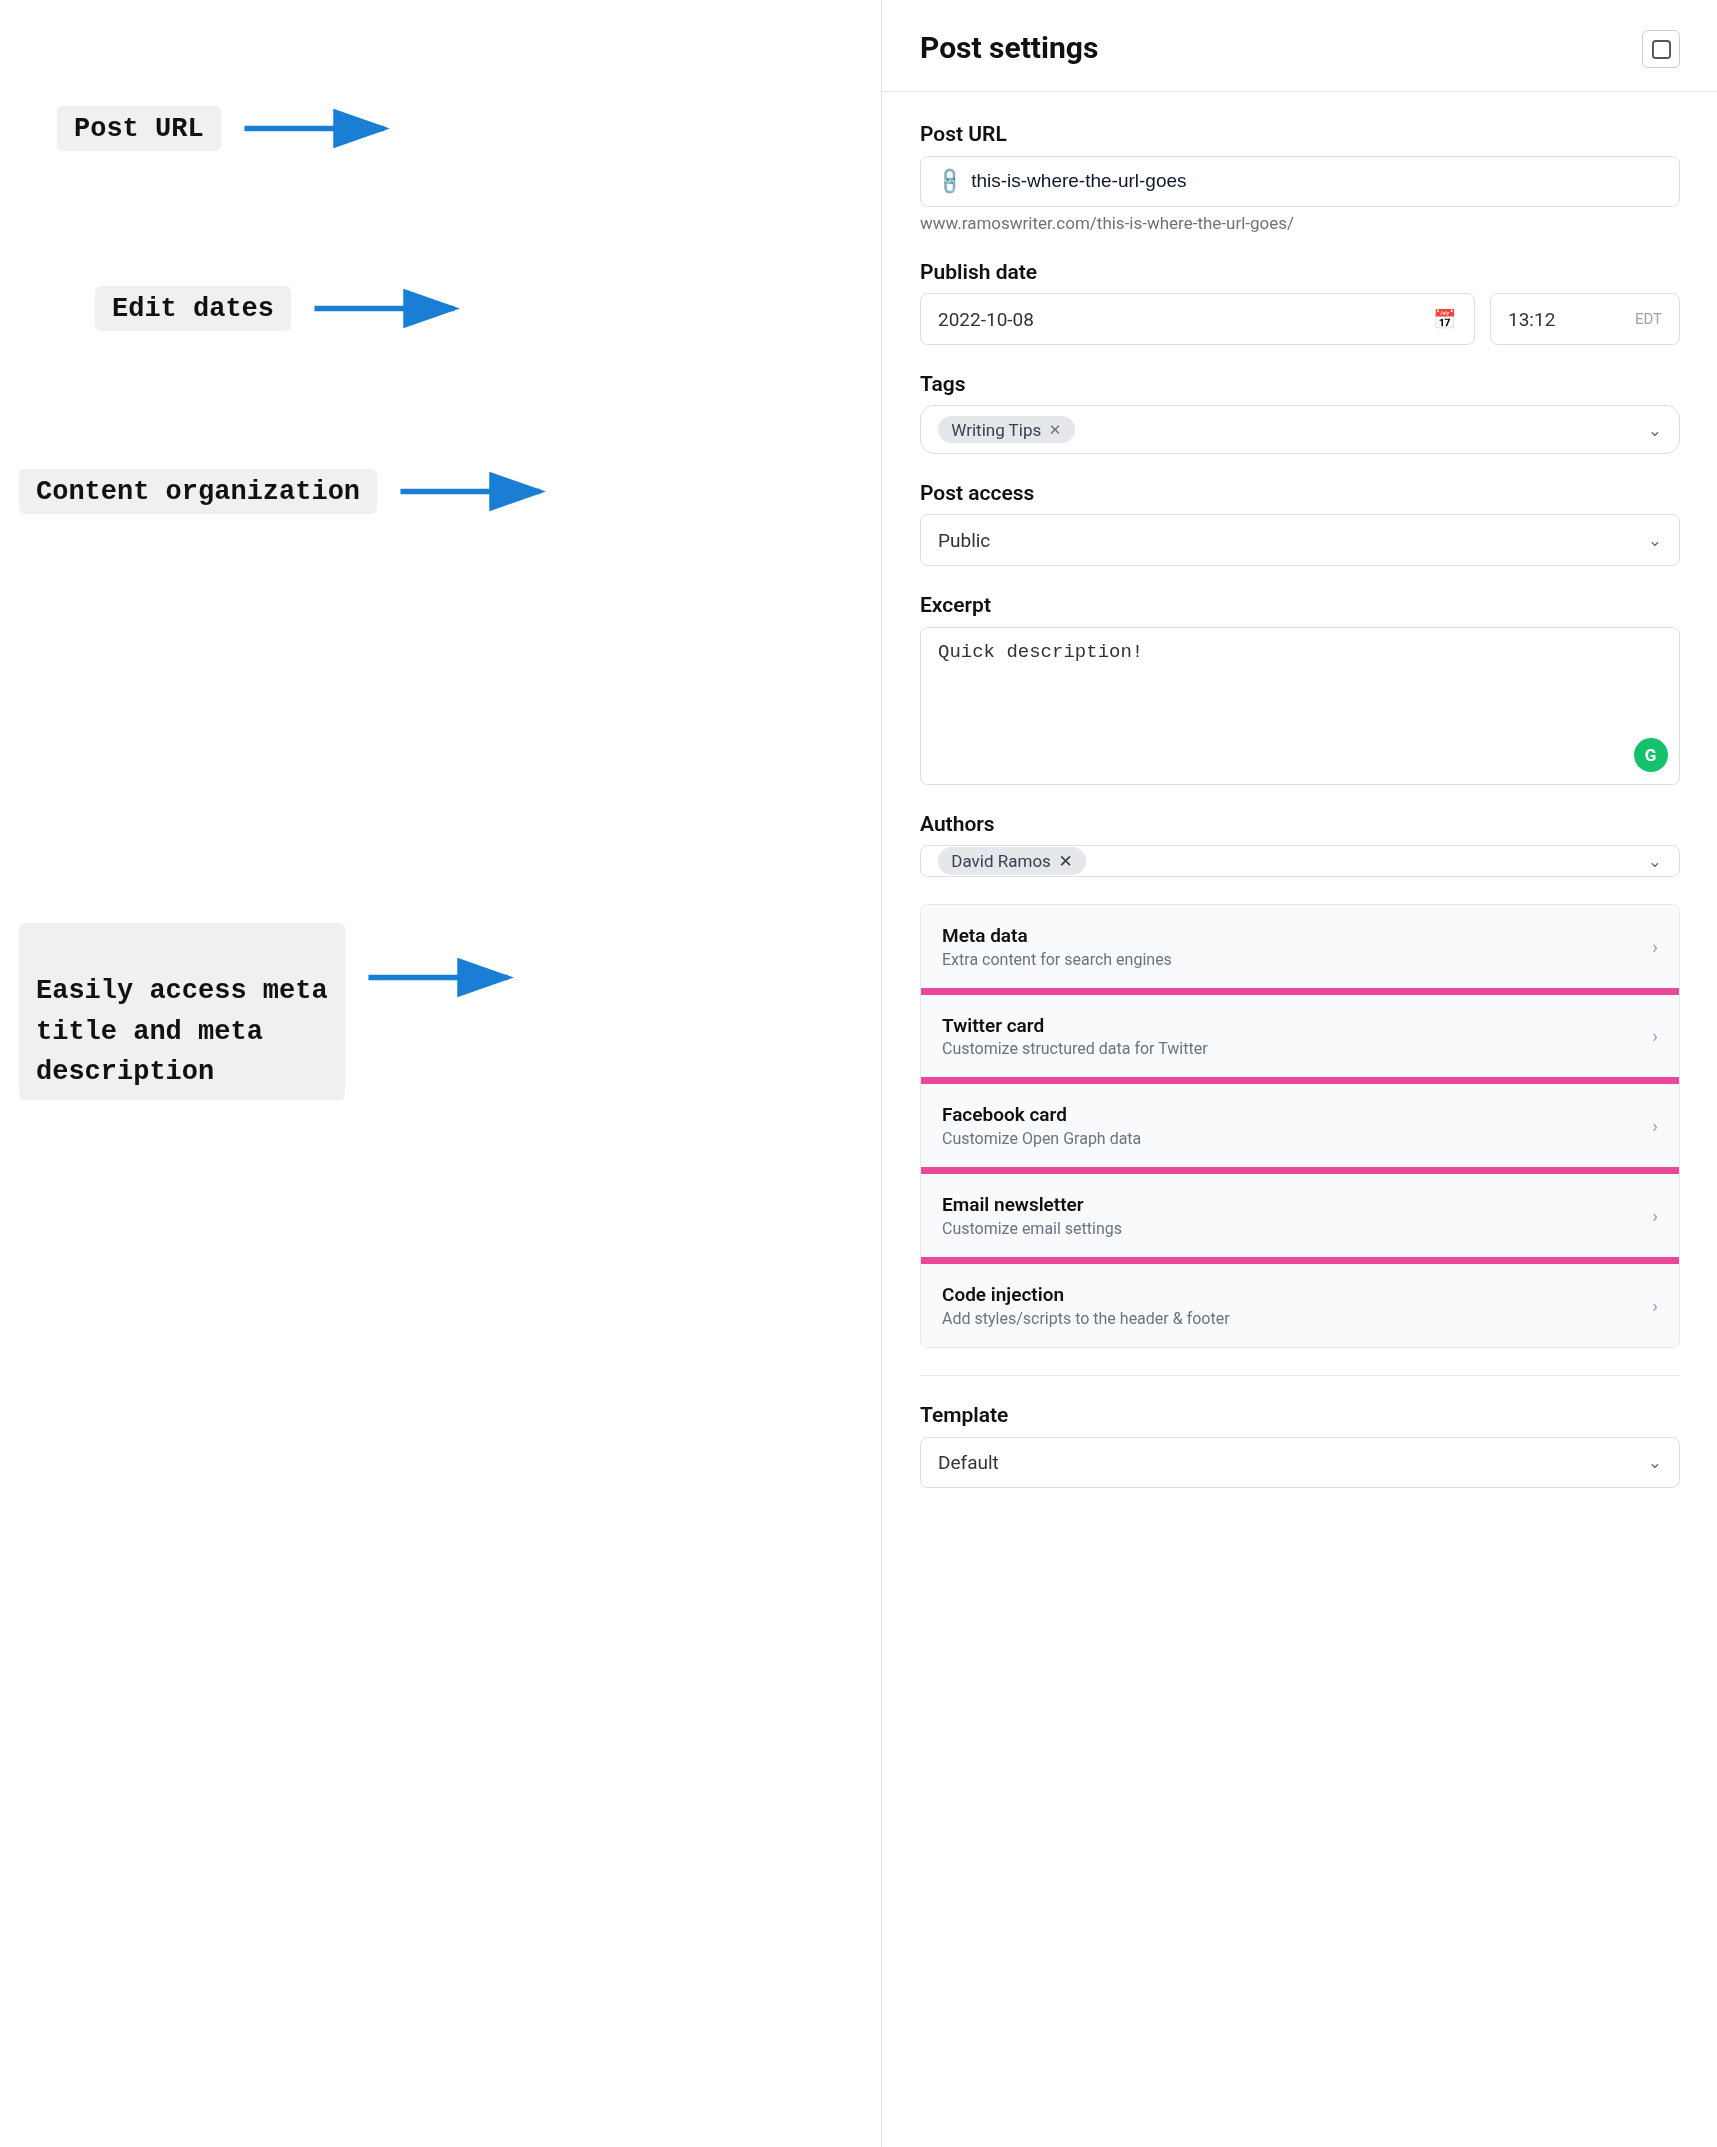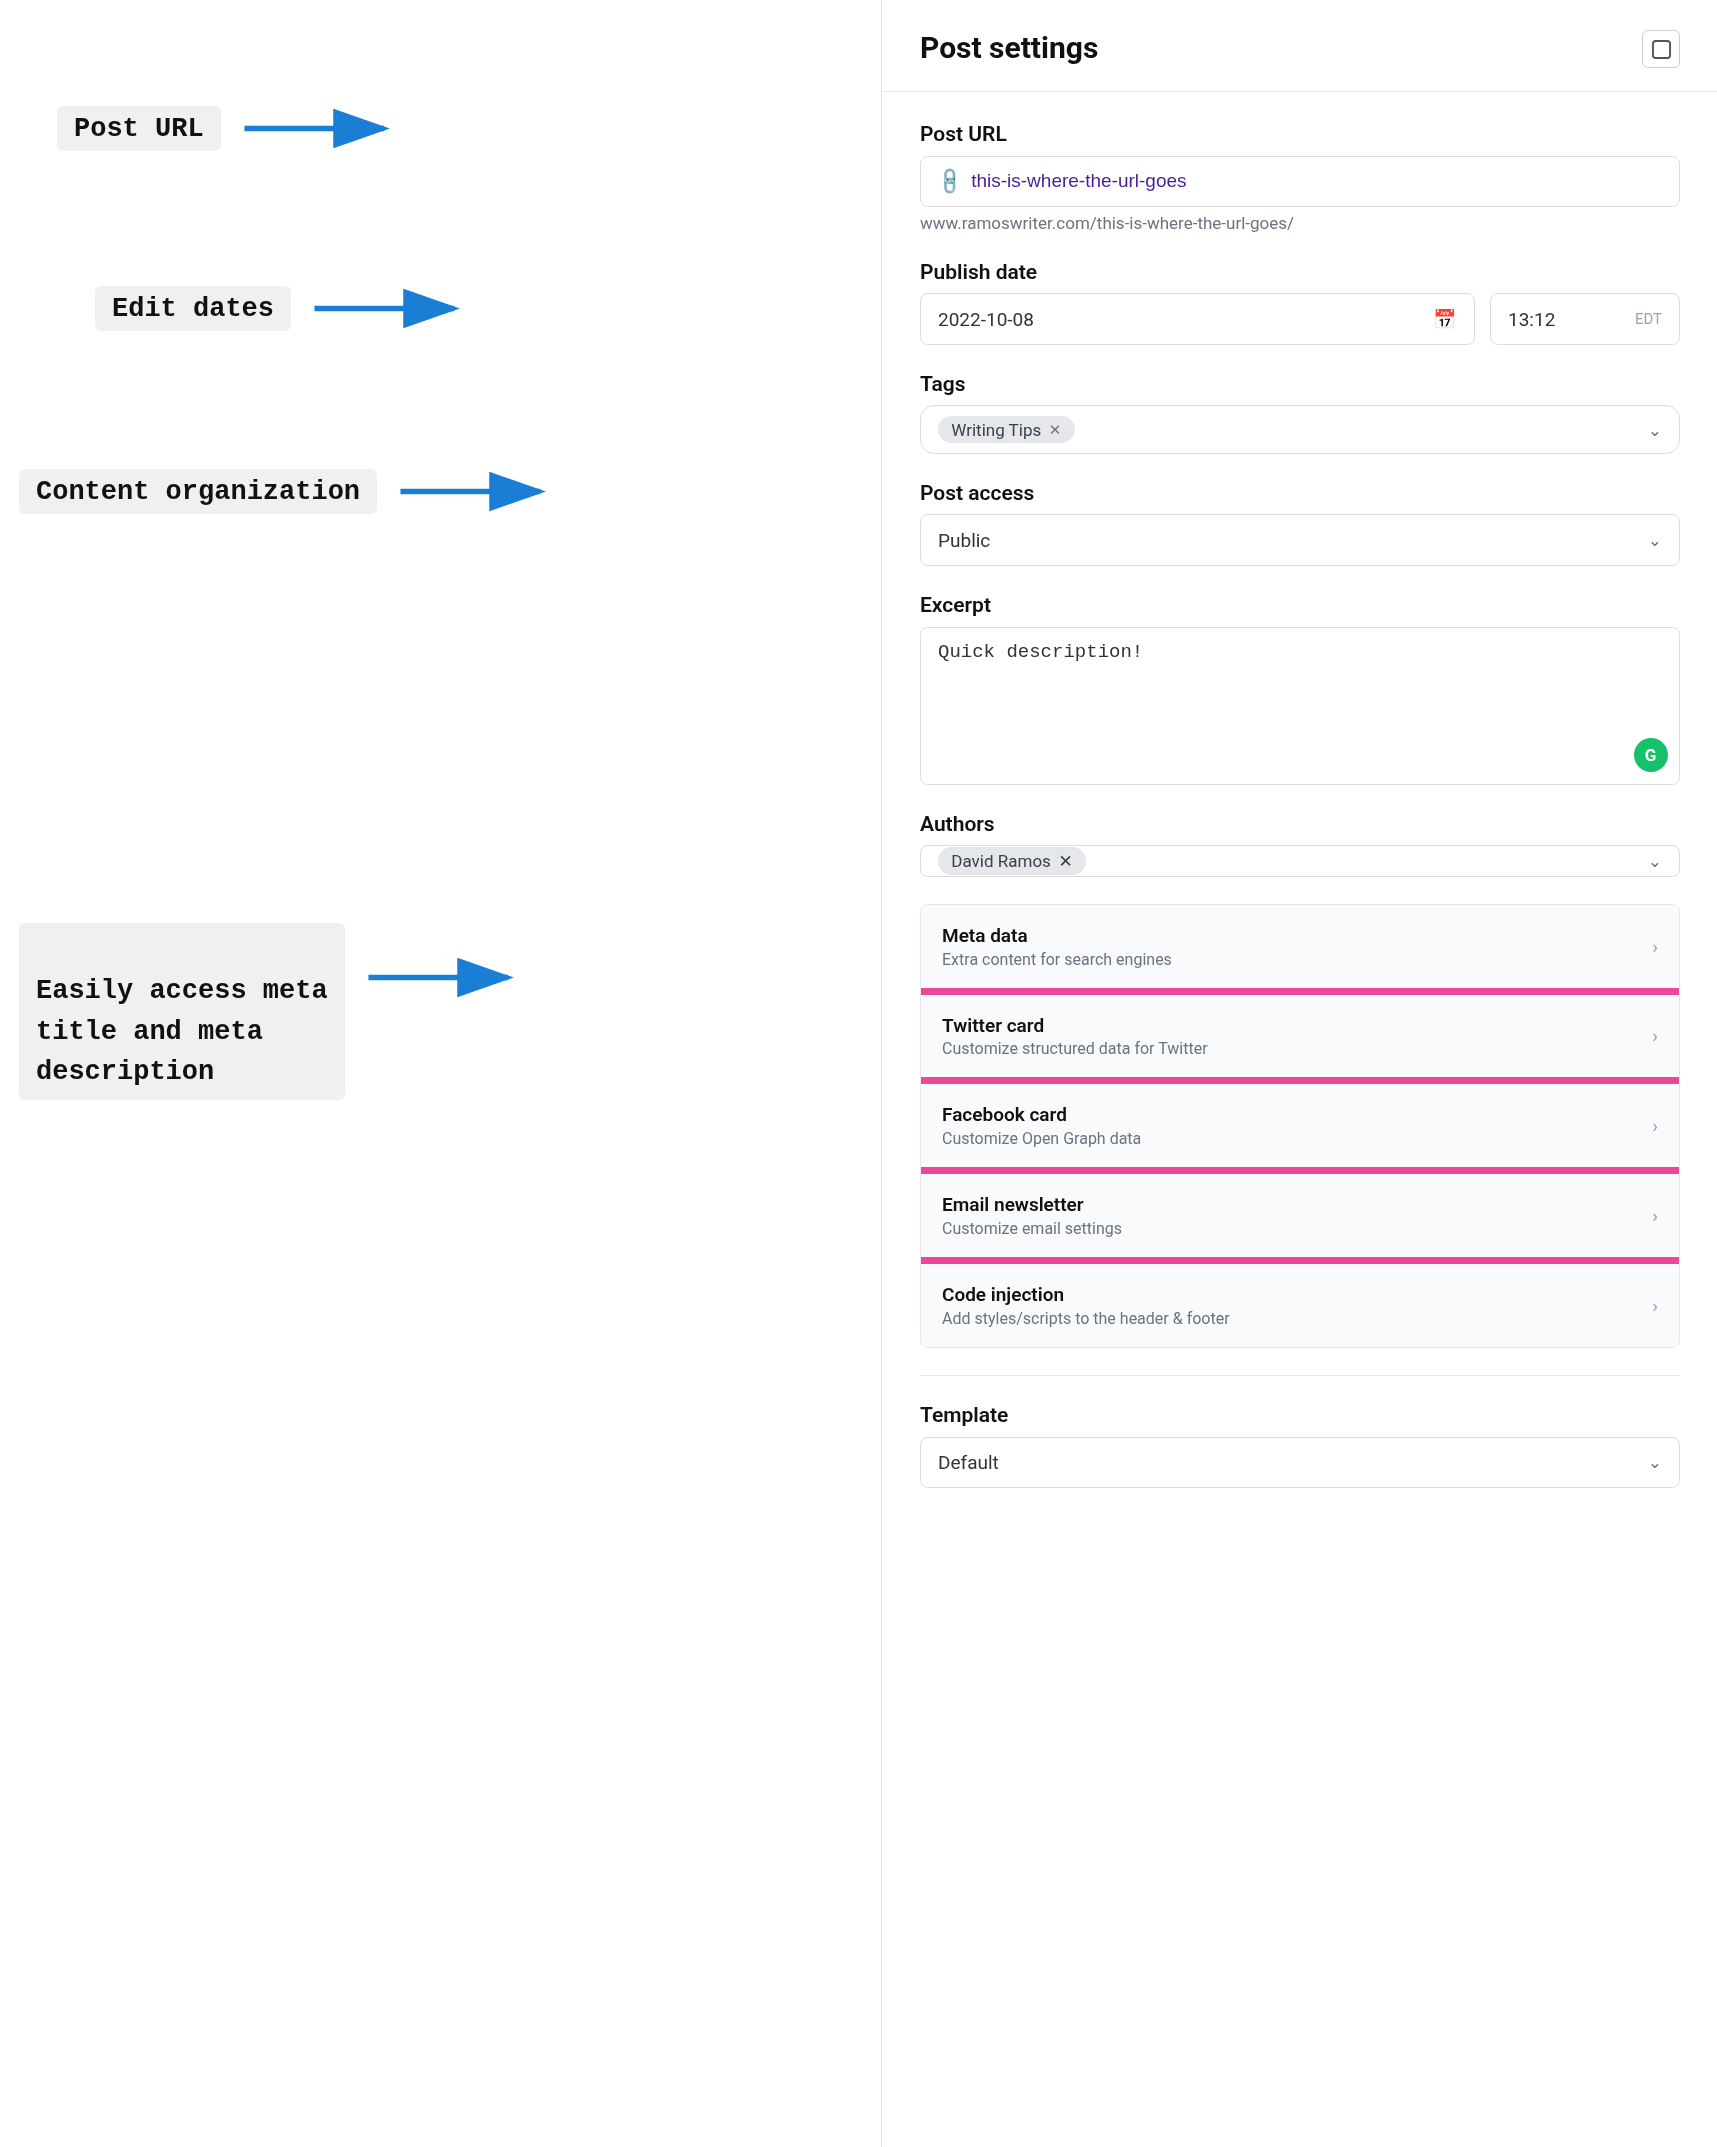--- a/index.html
+++ b/index.html
@@ -114,21 +114,21 @@
       background: #fff;
       display: flex;
       align-items: center;
       gap: 9.5px;
     }
 
     .field-input input {
       border: none;
       outline: none;
       font-size: 19px;
-      color: #4c1d95;
+      color: #0f172a;
       flex: 1;
       background: transparent;
     }
 
     .url-hint {
       font-size: 17px;
       color: #6b7280;
       margin-top: 5.7px;
     }
 

